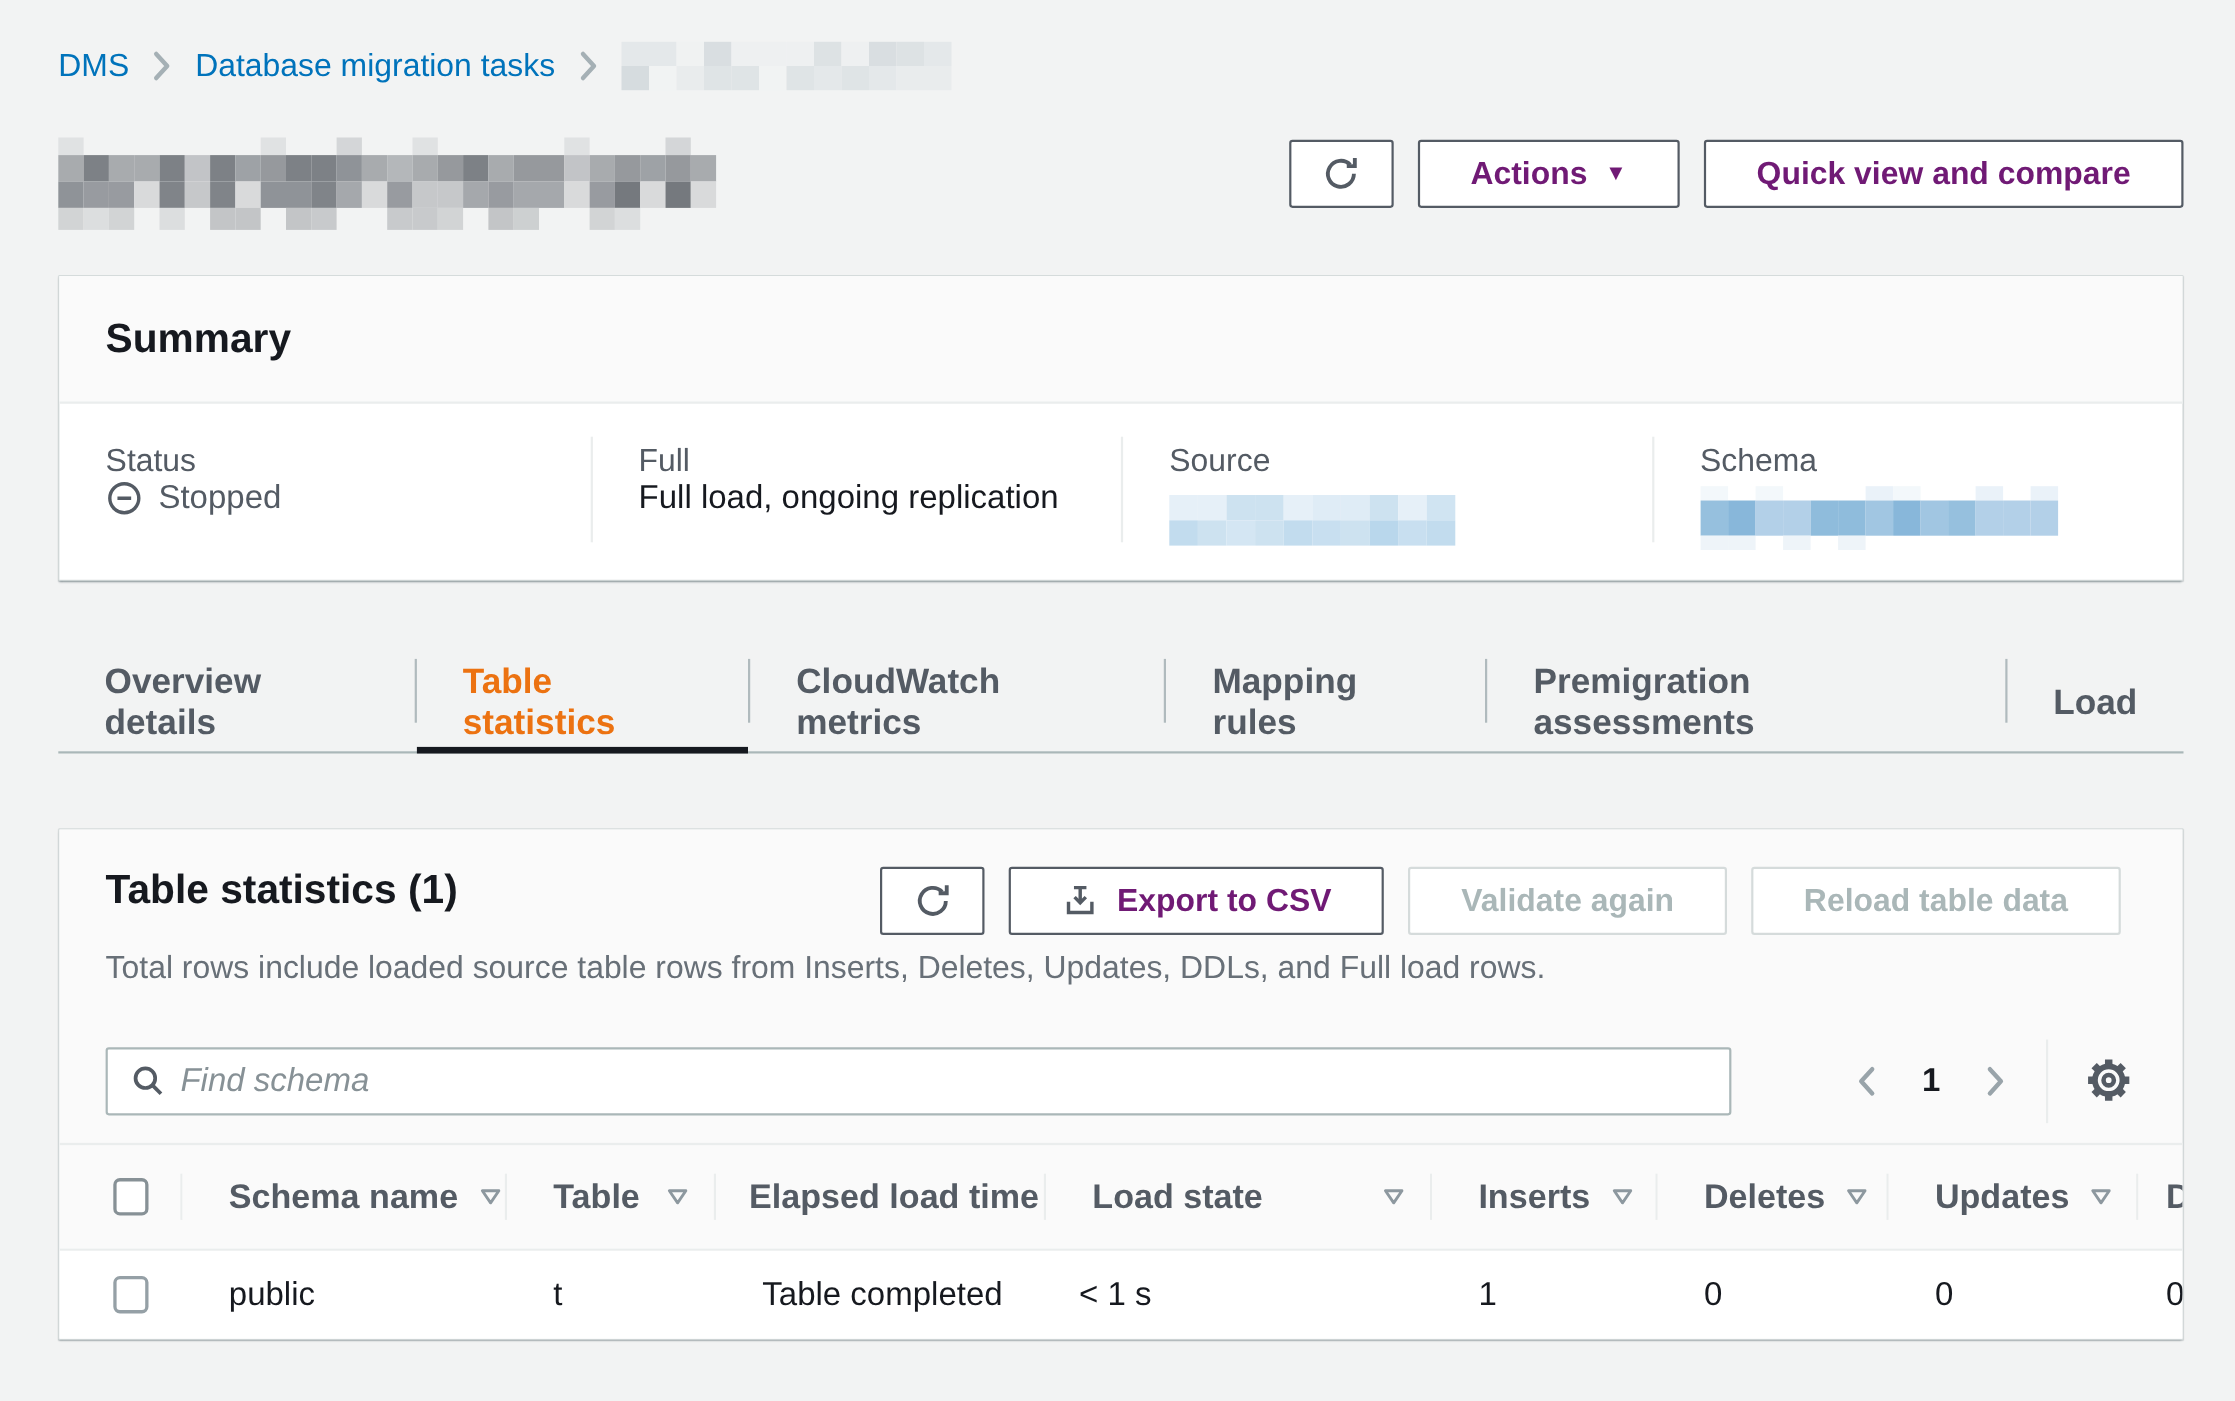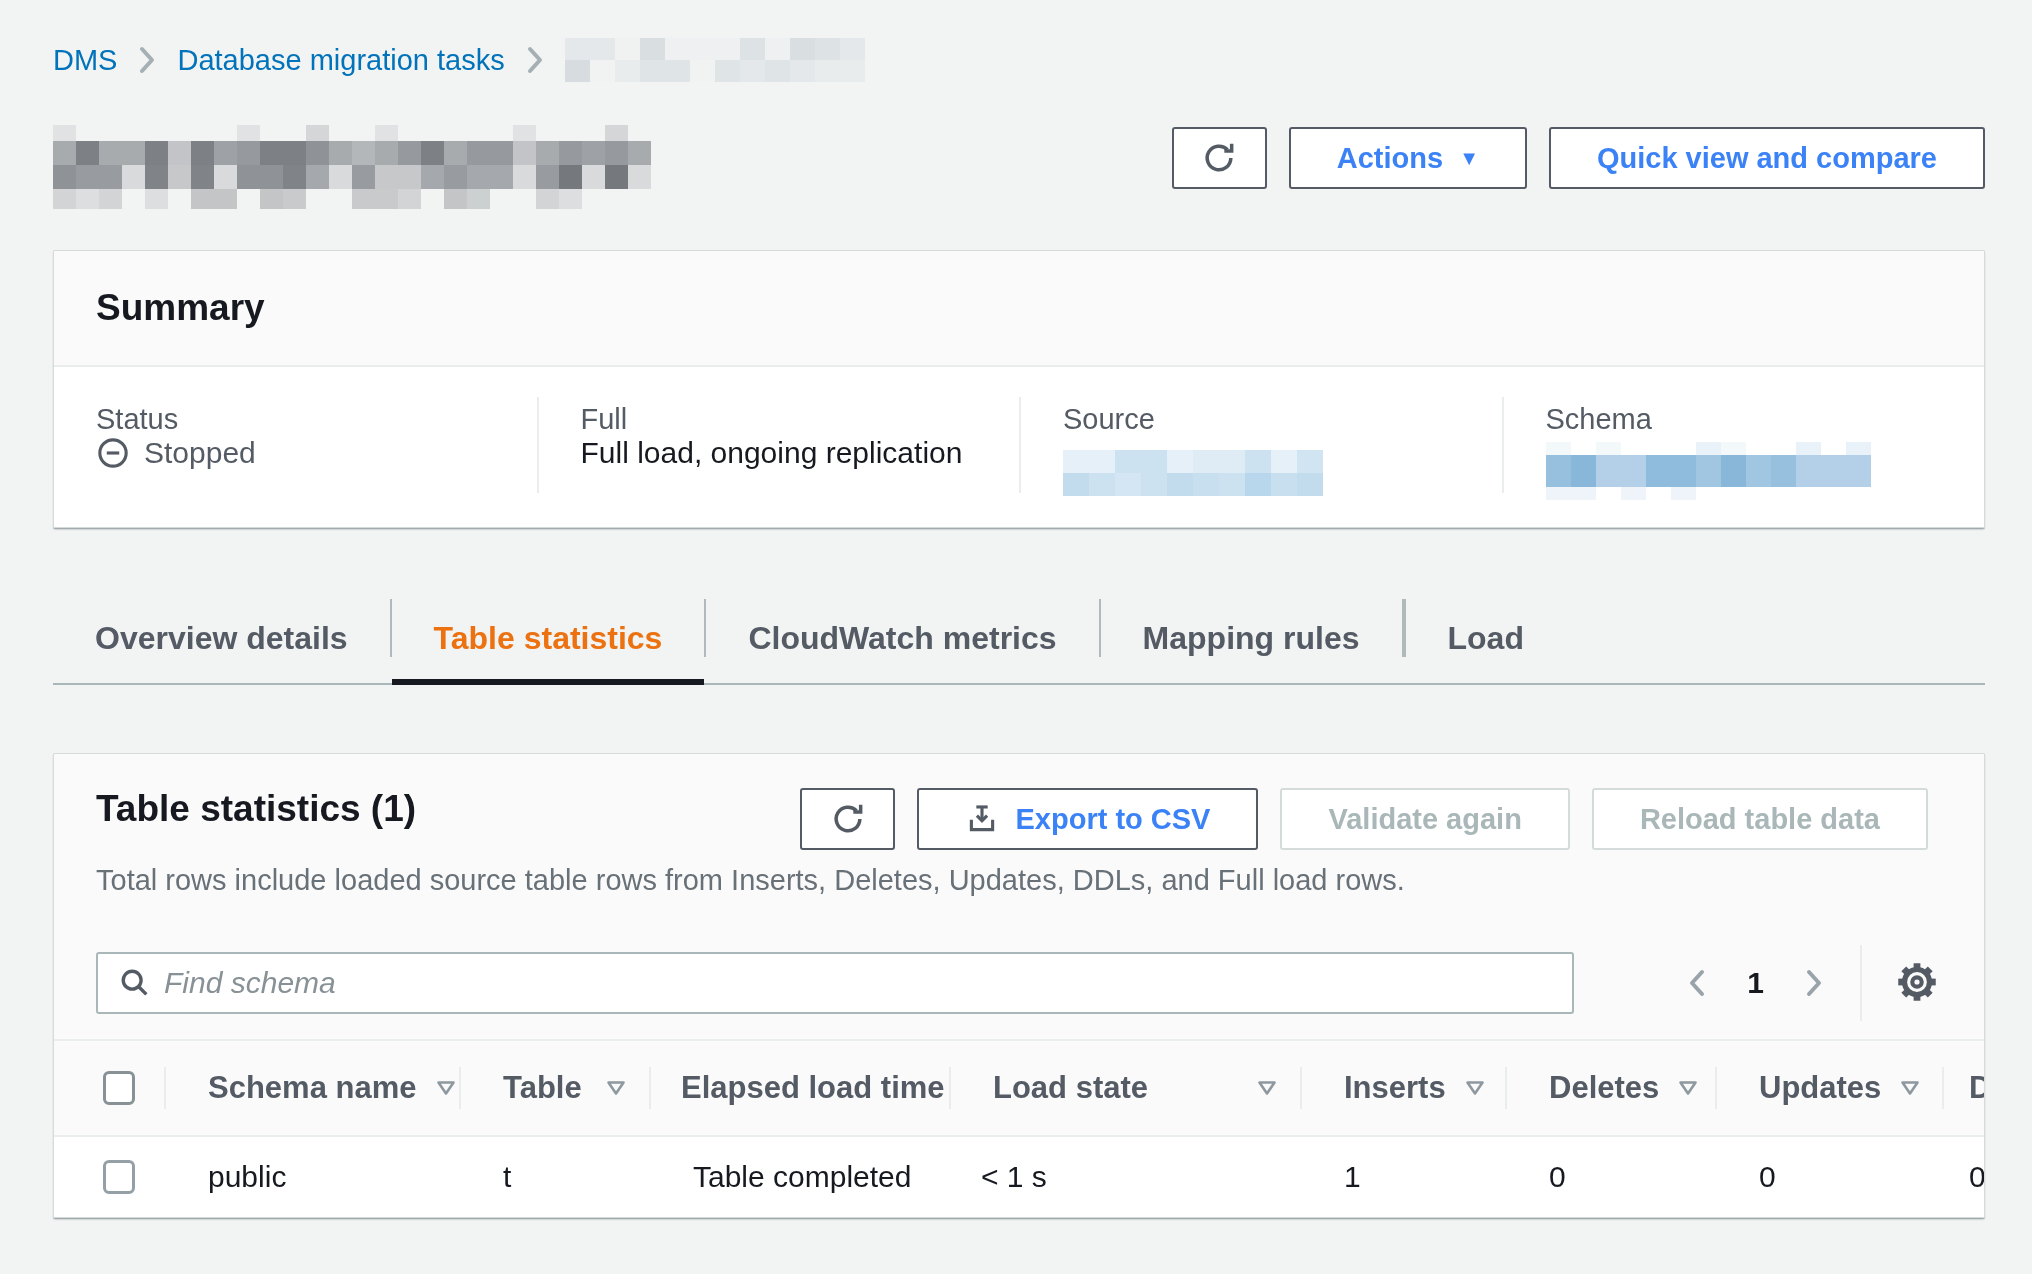--- a/index.html
+++ b/index.html
@@ -9,21 +9,21 @@
 
   
   .breadcrumb { margin-top:38px; height:44px; display:flex; align-items:center; gap:20px; }
   .breadcrumb a { color:#0073bb; font-size:29px; text-decoration:none; cursor:pointer; }
   .crumb-chev { display:flex; align-items:center; }
 
   
   .title-row { margin-top:45px; display:flex; justify-content:space-between; align-items:flex-start; height:84px; }
   .title-buttons { display:flex; gap:22px; }
   .btn { height:62px; background:#fff; border:2px solid #545b64; border-radius:3px;
-         color:#3b82f6; font-family:"Liberation Sans",sans-serif; font-size:29px; font-weight:700;
+         color:#701a75; font-family:"Liberation Sans",sans-serif; font-size:29px; font-weight:700;
          display:flex; align-items:center; justify-content:center; cursor:pointer; padding:0 46px; white-space:nowrap; }
   .btn.icon-only { width:95px; padding:0; }
   .btn .caret { font-size:20px; margin-left:16px; }
   .btn.disabled { border-color:#d5dbdb; color:#aab7b8; cursor:default; }
   .btn svg { display:block; }
 
   
   .card { background:#fff; border:1px solid #d5dbdb; border-radius:1px;
           box-shadow:0 2px 2px -1px rgba(0,28,36,.35), 0 1px 1px 0 rgba(0,28,36,.15); }
   .summary-card { margin-top:39px; }
@@ -348,20 +348,21 @@
 
   <nav class="tabs">
     <div class="tab">Overview details</div>
     <span class="tab-divider"></span>
     <div class="tab active">Table statistics</div>
     <span class="tab-divider"></span>
     <div class="tab">CloudWatch metrics</div>
     <span class="tab-divider"></span>
     <div class="tab">Mapping rules</div>
     <span class="tab-divider"></span>
+    <div class="tab">Premigration assessments</div>
     <span class="tab-divider"></span>
     <div class="tab">Load</div>
   </nav>
 
   <section class="card table-card">
     <div class="tc-top">
       <div class="tc-header-row">
         <h2 class="tc-title">Table statistics (1)</h2>
         <div class="tc-buttons">
           <button class="btn icon-only">

